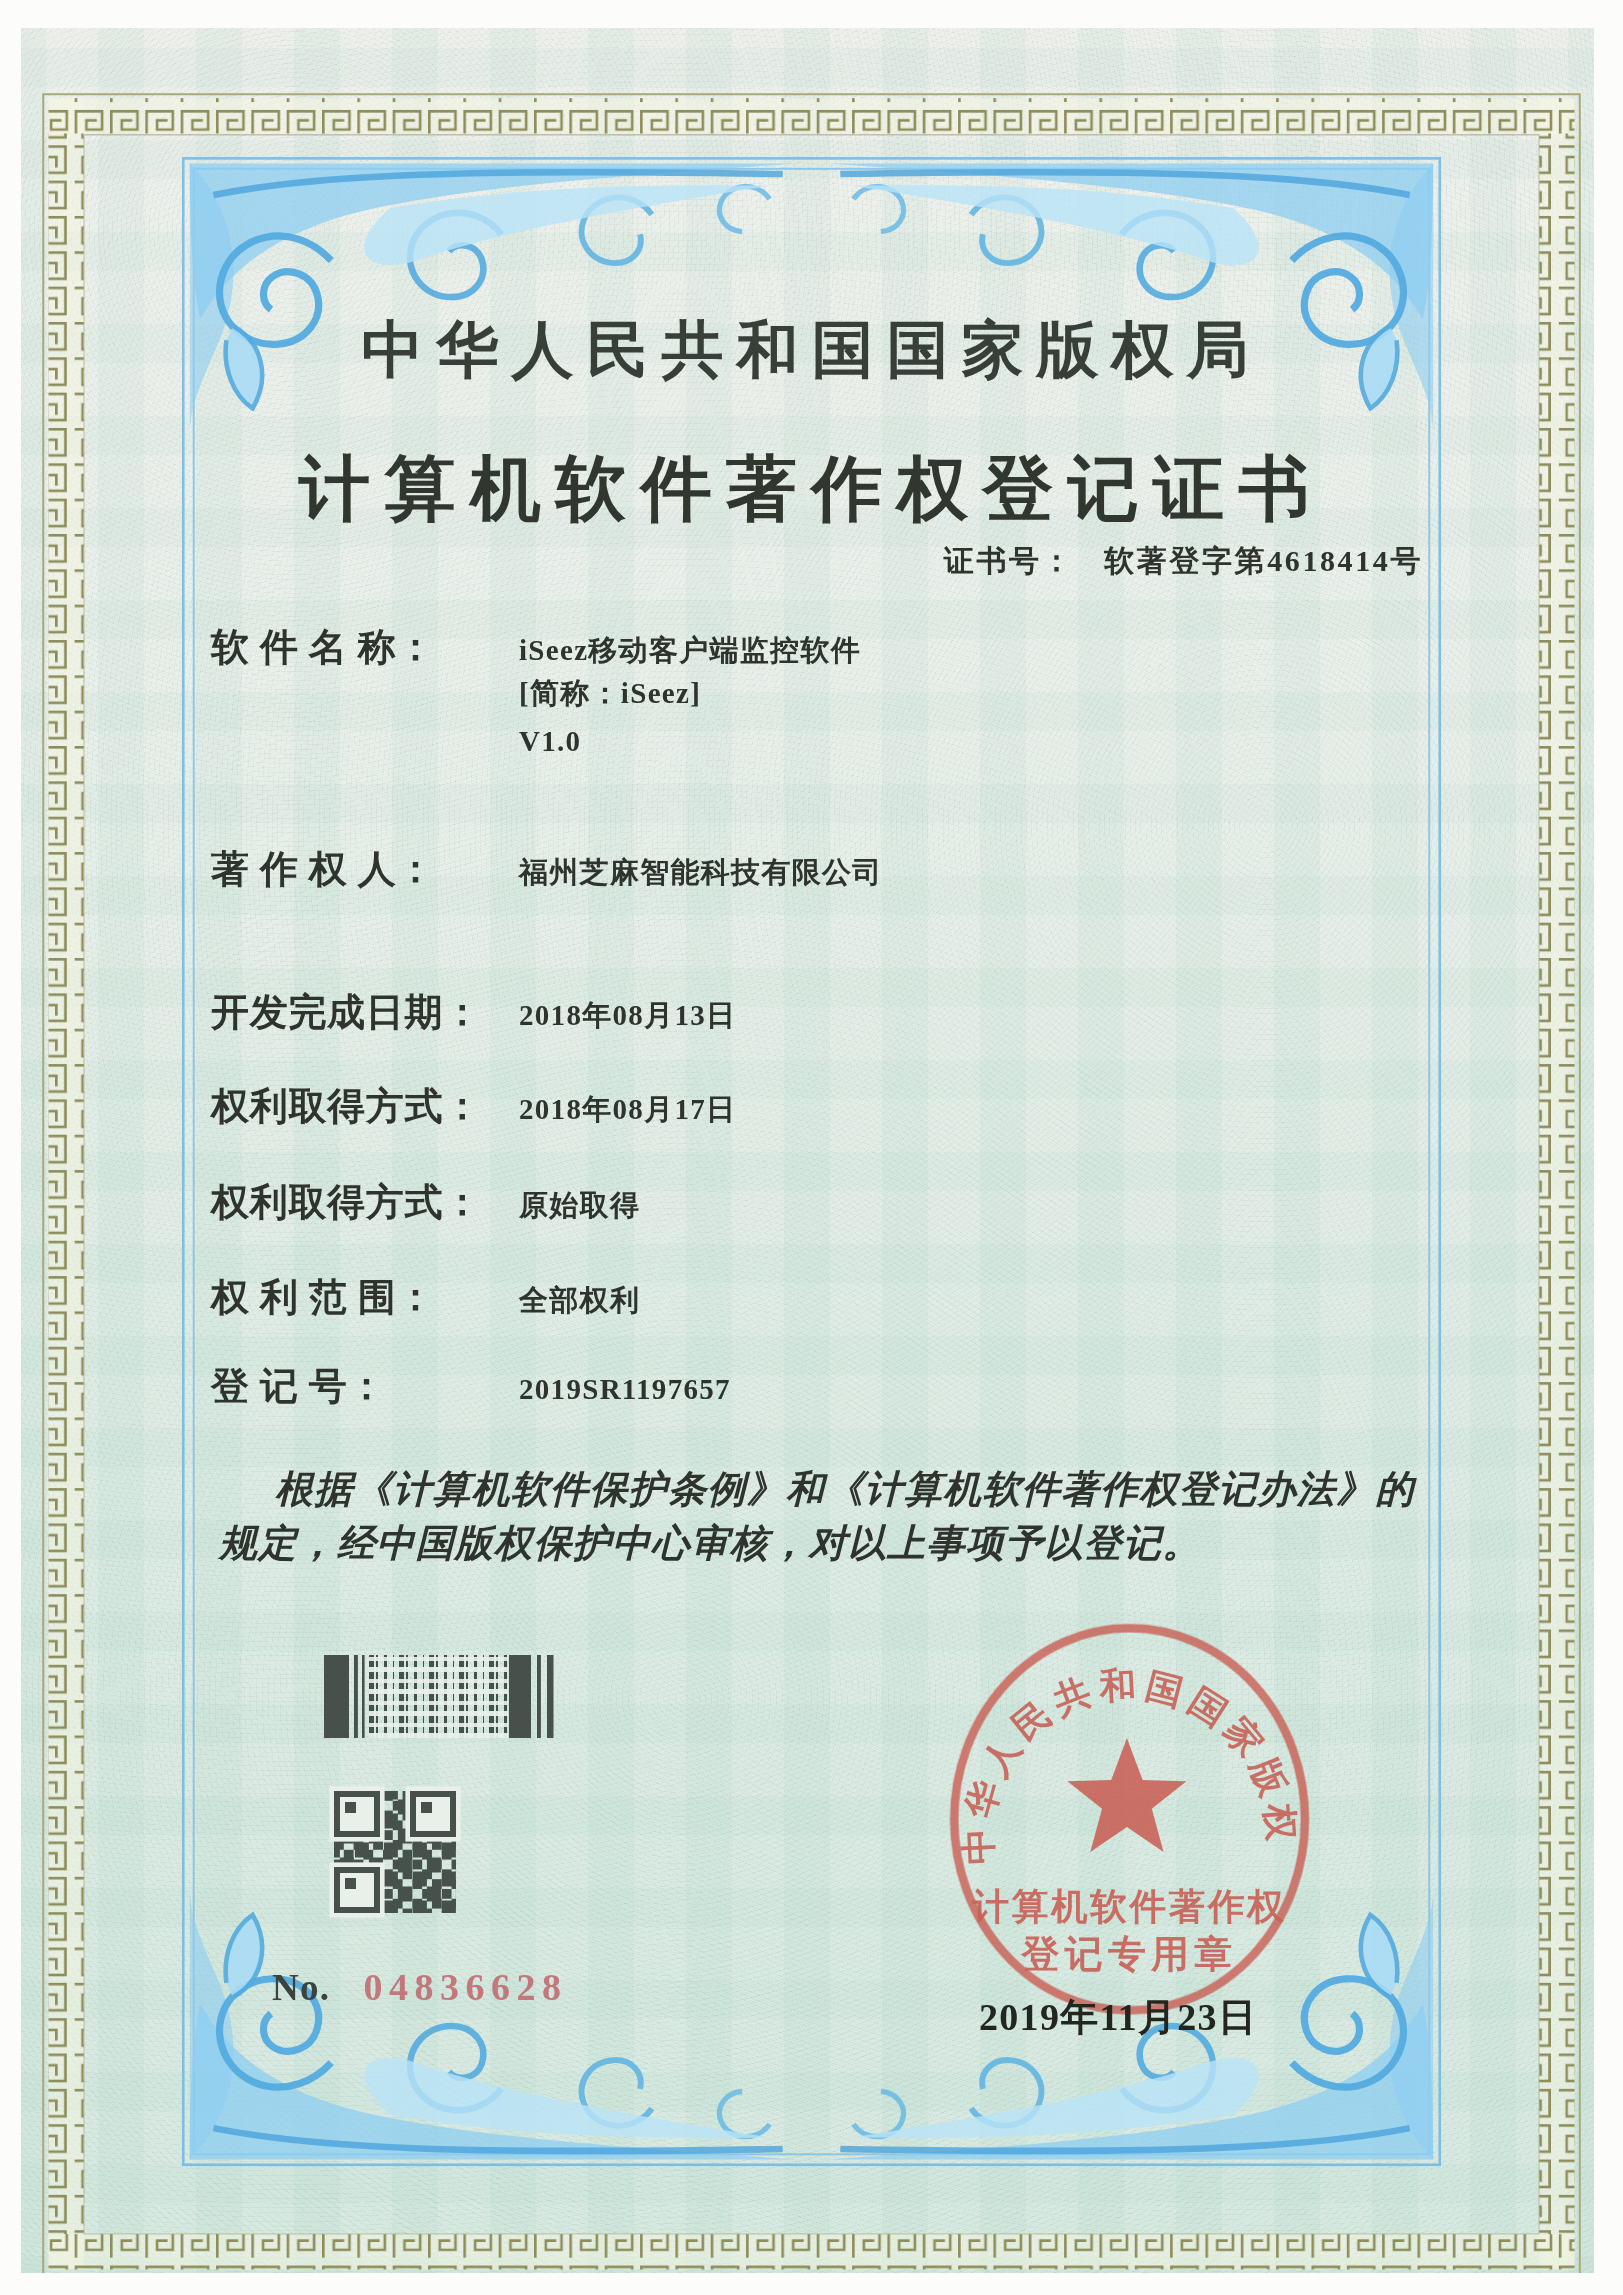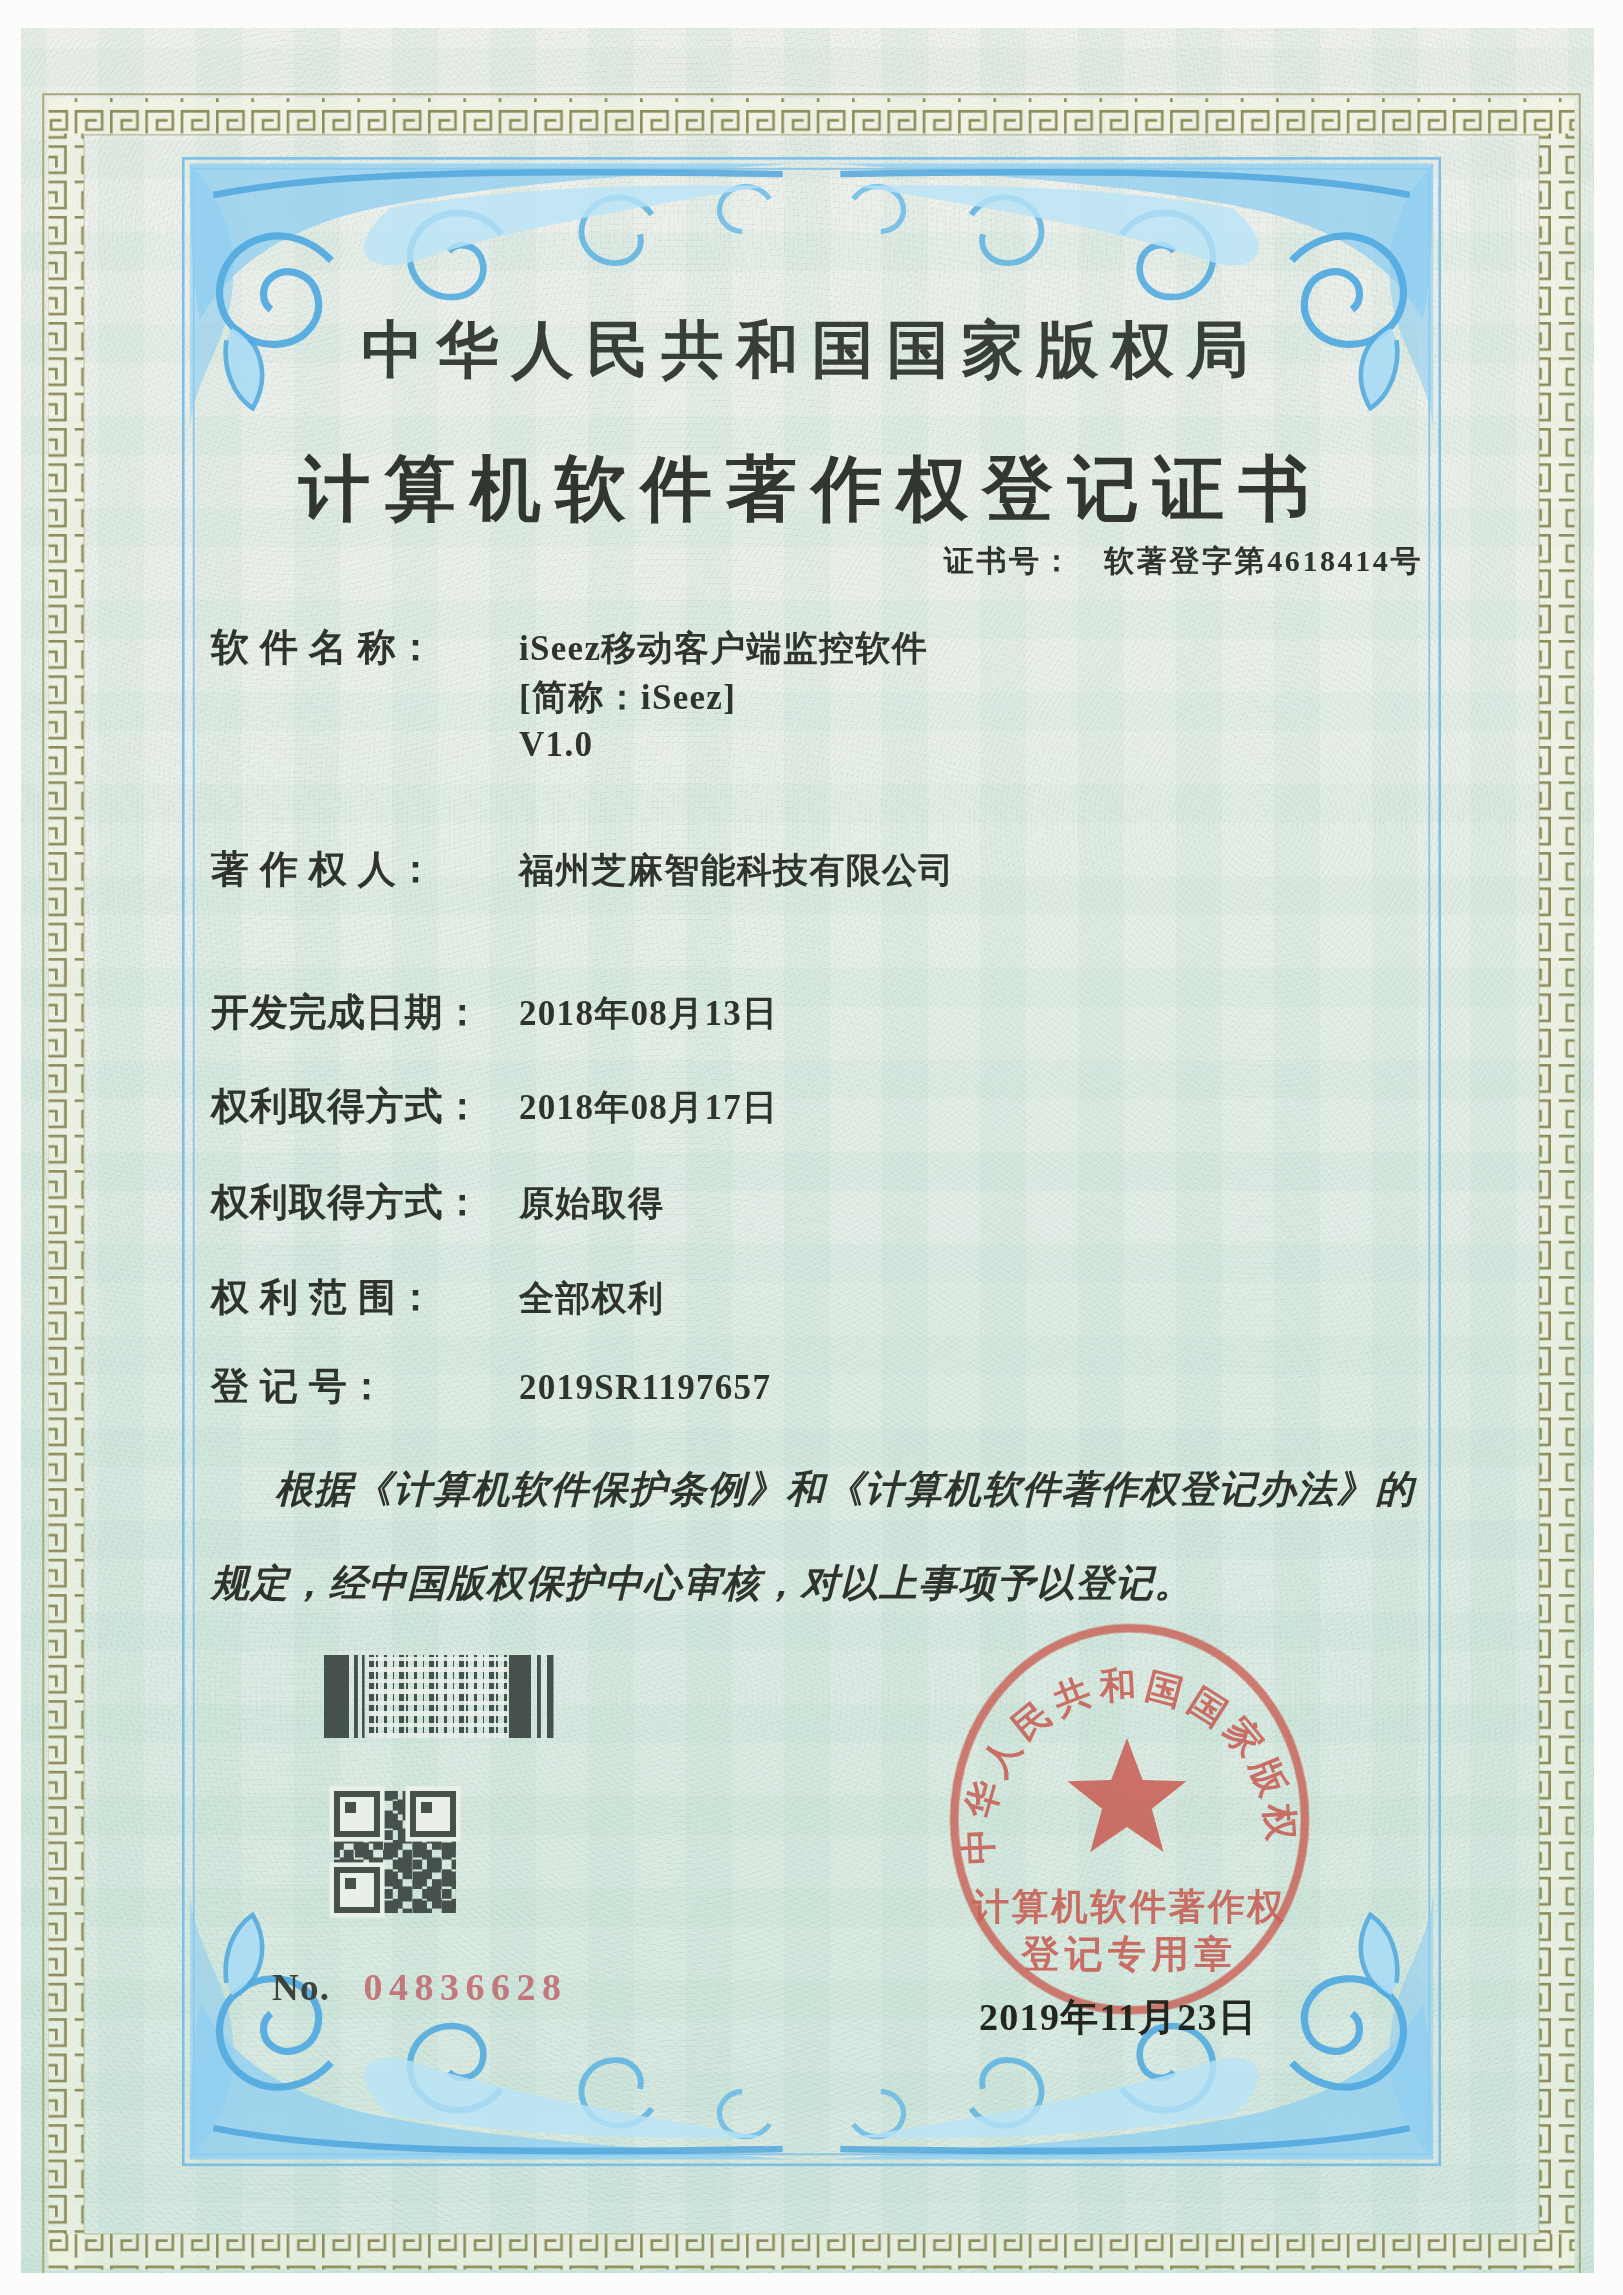--- a/index.html
+++ b/index.html
@@ -24,24 +24,24 @@
   .edge-right{right:0;top:0;width:29px;height:100%;}
   .edge-bottom{left:0;bottom:0;width:100%;height:22px;}
   .decor{position:absolute;left:0;top:0;z-index:1;pointer-events:none;}
   .txt{position:absolute;z-index:3;font-weight:bold;white-space:nowrap;}
   .title-authority{left:0;top:308px;width:100%;text-align:center;font-size:62px;letter-spacing:13px;color:#383e38;}
   .title-cert{left:0;top:435px;width:100%;text-align:center;font-size:71px;letter-spacing:14.4px;color:#31372f;margin-top:7px;}
   .certno{top:541px;right:200px;font-size:30px;letter-spacing:2.6px;}
   .certno .gap{display:inline-block;width:30px;}
   .row{left:211px;}
   .row .lab{display:inline-block;width:308px;font-size:38px;letter-spacing:0.7px;}
-  .row .val{font-size:35px;letter-spacing:1.3px;}
+  .row .val{font-size:29px;letter-spacing:1.3px;}
   .stmt{left:211px;width:1224px;font-size:38px;letter-spacing:1.3px;white-space:normal;line-height:1.25;font-style:italic;}
   .stmt1{top:1466px;text-indent:64px;}
-  .stmt2{top:1560px;}
+  .stmt2{top:1520px;margin-left:8px;}
   .serial{left:272px;top:1965px;font-size:37px;color:#3c433f;letter-spacing:1.3px;}
   .serial .num{font-size:38px;color:#c0666c;letter-spacing:6.5px;opacity:.85;margin-left:33px;}
   .issue-date{left:979px;top:1992px;font-size:38px;letter-spacing:1.3px;color:#22261f;}
   
   .barcode{
     position:absolute;left:324px;top:1655px;width:234px;height:83px;z-index:3;
     background-repeat:no-repeat;
     background-image:
       linear-gradient(#46514c,#46514c),
       linear-gradient(#46514c,#46514c),

